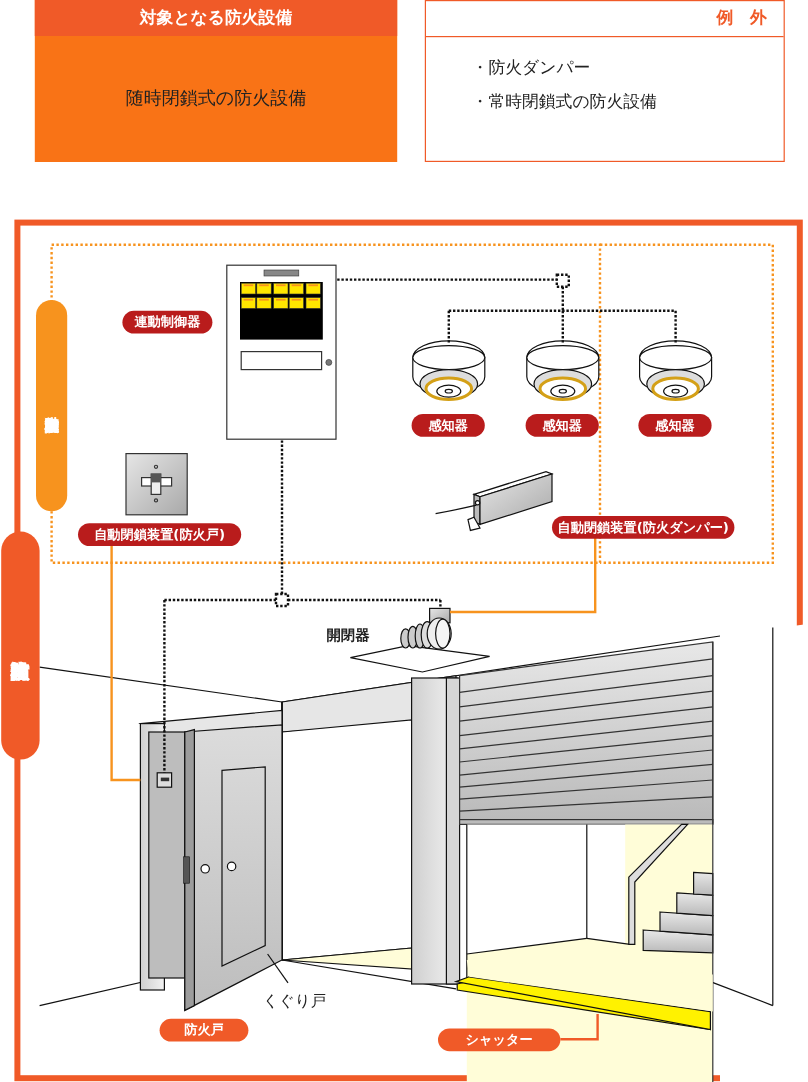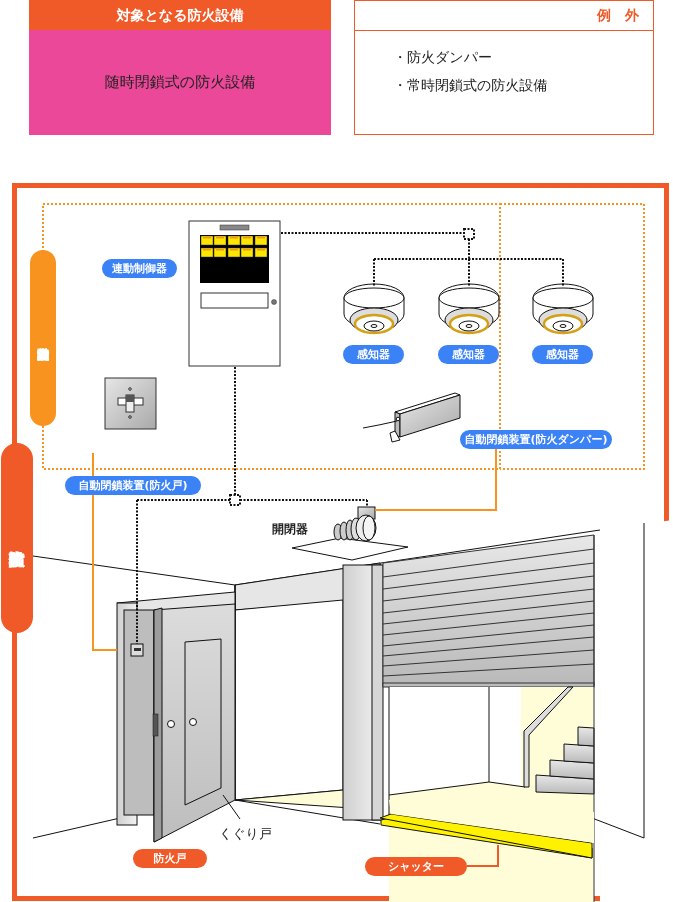--- a/index.html
+++ b/index.html
@@ -1,35 +1,35 @@
 <!DOCTYPE html>
 <html><head>
 <meta charset="utf-8">
 <style>
   html, body { margin: 0; padding: 0; background: #ffffff; }
   body { width: 673px; height: 902px; position: relative; overflow: hidden;
          font-family: "DejaVu Sans", "Liberation Sans", sans-serif; }
   .abs { position: absolute; }
 
   
-  .target-box { left: 29px; top: 0; width: 302px; height: 135px; background: #ec4899; }
+  .target-box { left: 29px; top: 0; width: 302px; height: 135px; background: #f97316; }
   .target-head { position: absolute; left: 0; top: 0; width: 100%; height: 30px; background: #f05a28;
                  color: #fff; font-weight: bold; font-size: 14px; text-align: center; line-height: 30px; }
   .target-body { position: absolute; left: 0; top: 30px; width: 100%; height: 105px;
                  display: flex; align-items: center; justify-content: center; font-size: 15px; color: #222; border-radius: 30px; }
 
   .except-box { left: 354px; top: 0; width: 300px; height: 135px; border: 1px solid #f05a28; box-sizing: border-box; background: #fff; }
   .except-head { position: absolute; left: 0; top: 0; width: 100%; height: 30px; border-bottom: 1px solid #f05a28; box-sizing: border-box;
                  color: #f05a28; font-weight: bold; font-size: 14px; text-align: right; line-height: 29px; letter-spacing: 14px; }
   .except-list { position: absolute; left: 38px; top: 42px; margin: 0; padding: 0; list-style: none; font-size: 14px; color: #222; }
   .except-list li { height: 28px; line-height: 28px; }
   .except-list li::before { content: "・"; }
 
   
-  .pill { position: absolute; background: #3b82f6; color: #fff; font-weight: bold; font-size: 11px;
+  .pill { position: absolute; background: #b91c1c; color: #fff; font-weight: bold; font-size: 11px;
           border-radius: 10px; height: 19px; line-height: 19px; text-align: center; white-space: nowrap; }
   .pill.red { background: #f05a28; }
   .vpill { position: absolute; color: #fff; font-weight: bold; border-radius: 16px; text-align: center;
            writing-mode: vertical-rl; text-orientation: upright; display: flex; align-items: center; justify-content: center; }
 
   .plain-label { position: absolute; font-size: 12px; color: #222; font-weight: bold; white-space: nowrap; }
 </style>
 </head>
 <body>
 
@@ -259,18 +259,18 @@
   <span>防火設備連動機構</span>
 </div>
 <div class="vpill" style="left:1px;top:443px;width:32px;height:190px;background:#f05a28;font-size:16px;line-height:1.1;">
   <span>防火設備検査</span>
 </div>
 
 <div class="pill" style="left:102px;top:259px;width:75px;">連動制御器</div>
 <div class="pill" style="left:343px;top:345px;width:61px;">感知器</div>
 <div class="pill" style="left:438px;top:345px;width:61px;">感知器</div>
 <div class="pill" style="left:532px;top:345px;width:61px;">感知器</div>
-<div class="pill" style="left:65px;top:436px;width:136px;margin-top:40px;">自動閉鎖装置(防火戸)</div>
+<div class="pill" style="left:65px;top:436px;width:136px;">自動閉鎖装置(防火戸)</div>
 <div class="pill" style="left:460px;top:430px;width:152px;">自動閉鎖装置(防火ダンパー)</div>
 <div class="plain-label" style="left:272px;top:521px;">開閉器</div>
 <div class="plain-label" style="left:219px;top:825px;font-weight:normal;font-size:13px;">くぐり戸</div>
 <div class="pill red" style="left:133px;top:849px;width:74px;">防火戸</div>
 <div class="pill red" style="left:365px;top:857px;width:102px;">シャッター</div>
 
 </body></html>

